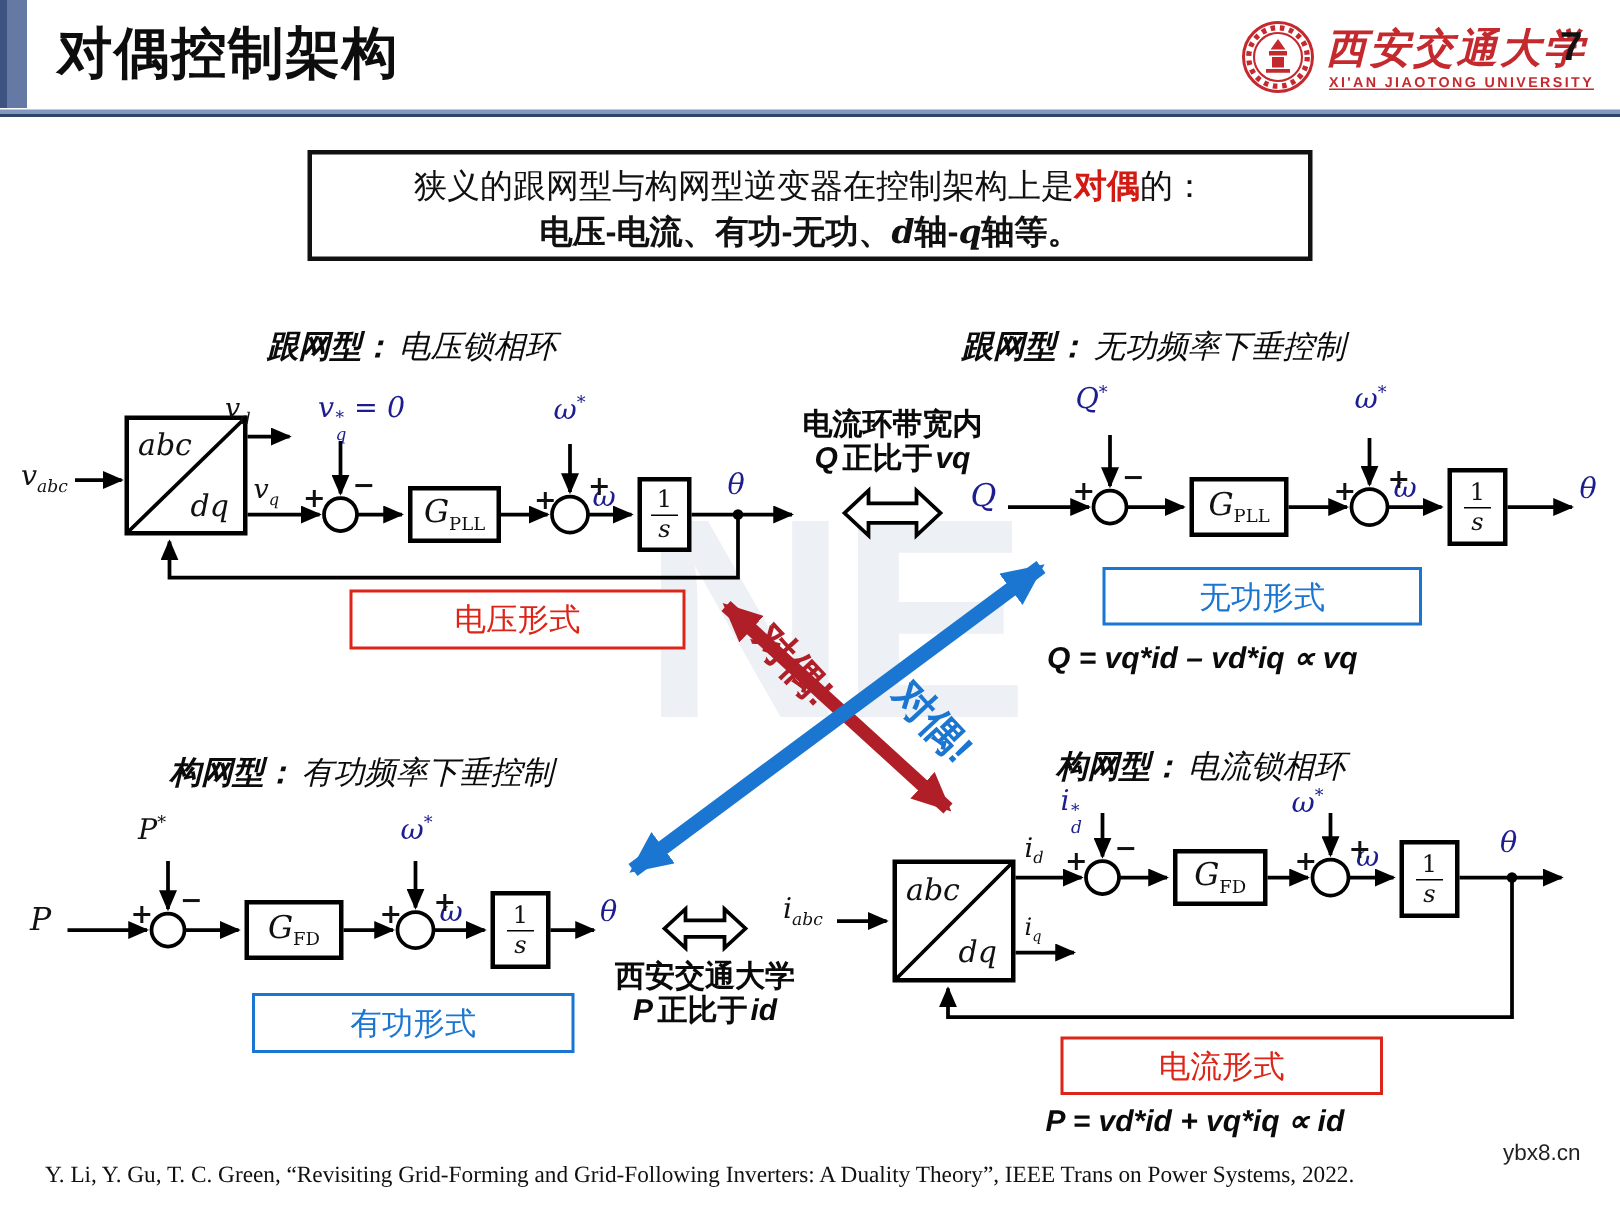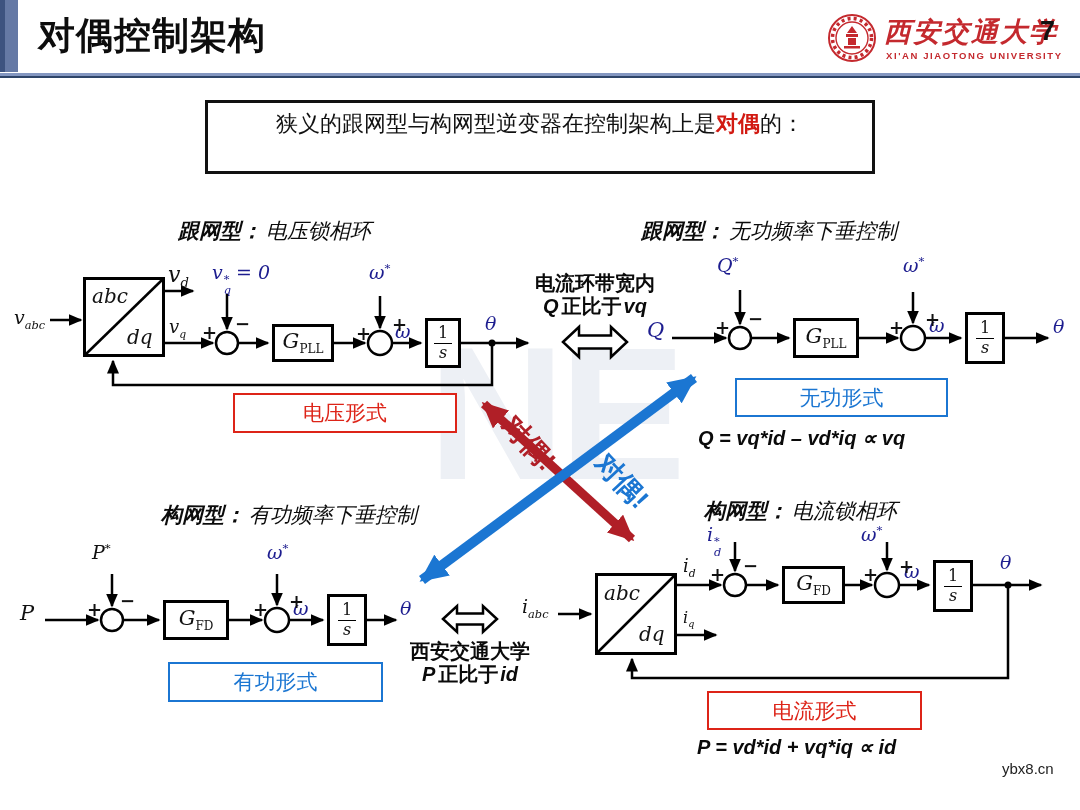--- a/index.html
+++ b/index.html
@@ -8,21 +8,21 @@
   
   .side-bar{position:absolute;left:0;top:0;width:18px;height:72px;
             background:linear-gradient(to right,#3d5380 0 5px,#6579a5 5px);z-index:5;}
   .page-title{position:absolute;left:38px;top:11px;font-size:37px;font-weight:800;
               letter-spacing:1px;color:#0d0d0d;z-index:5;white-space:nowrap;}
   .hdr-rule{position:absolute;left:0;top:73px;width:1080px;height:5px;
             background:linear-gradient(#8497c1 0 3px,#2e4468 3px 5px);z-index:5;}
   .univ-cn{position:absolute;left:884px;top:14px;font-size:27px;font-weight:700;font-style:italic;
            font-family:"DejaVu Serif",serif;color:#c4292e;z-index:5;white-space:nowrap;letter-spacing:2px;}
   .univ-en{position:absolute;left:886px;top:50px;font-size:9.5px;font-weight:700;color:#c4292e;
-           letter-spacing:1.6px;z-index:5;white-space:nowrap;}
+           letter-spacing:1.6px;z-index:5;white-space:nowrap;text-decoration:underline;}
   .page-num{position:absolute;left:1040px;top:16px;font-size:27px;font-weight:800;z-index:5;}
   .seal{position:absolute;left:826px;top:12px;z-index:5;}
   
   .statement{position:absolute;left:205px;top:100px;width:670px;height:74px;border:3px solid #111;
              box-sizing:border-box;z-index:3;text-align:center;line-height:31px;padding-top:5px;
              font-size:22px;background:#fff;}
   .statement .hl{color:#d21a12;font-weight:800;}
   .statement .l2{font-weight:800;}
   .statement .it{font-family:"DejaVu Serif",serif;font-style:italic;font-weight:800;}
   
@@ -80,25 +80,26 @@
     <circle cx="26" cy="26" r="19.5" fill="none" stroke="#c4292e" stroke-width="3.5" stroke-dasharray="3 3.2"></circle>
     <circle cx="26" cy="26" r="16" fill="none" stroke="#c4292e" stroke-width="1.4"></circle>
     <path d="M26 14 L21 21 L31 21 Z M20 22 h12 v3 h-12 Z M22 26 h8 v7 h-8 Z M18 34 h16 v2.5 h-16 Z" fill="#c4292e"></path>
   </svg>
   <div class="univ-cn">西安交通大学</div>
   <div class="univ-en">XI'AN JIAOTONG UNIVERSITY</div>
   <div class="page-num">7</div>
 
   <div class="statement">
     <div><span>狭义的跟网型与构网型逆变器在控制架构上是</span><span class="hl">对偶</span><span>的：</span></div>
+    <div class="l2"><span>电压-电流、有功-无功、</span><span class="it">d</span><span>轴-</span><span class="it">q</span><span>轴等。</span></div>
   </div>
 
   <div class="dtitle" style="left:178px;top:217px;"><span class="tb">跟网型：</span><span>电压锁相环</span></div>
   <div class="dtitle" style="left:641px;top:217px;"><span class="tb">跟网型：</span><span>无功频率下垂控制</span></div>
-  <div class="dtitle" style="left:113px;top:501px;margin-left:48px;"><span class="tb">构网型：</span><span>有功频率下垂控制</span></div>
+  <div class="dtitle" style="left:113px;top:501px;"><span class="tb">构网型：</span><span>有功频率下垂控制</span></div>
   <div class="dtitle" style="left:704px;top:497px;"><span class="tb">构网型：</span><span>电流锁相环</span></div>
 
   <div class="blk" style="left:83px;top:277px;width:82px;height:80px;"></div>
   <span class="abclbl" style="left:92px;top:286px;">abc</span>
   <span class="abclbl" style="left:127px;top:327px;">dq</span>
 
   <div class="blk" style="left:272px;top:324px;width:62px;height:38px;">
       <span class="glabel"><span>G</span><sub>PLL</sub></span>
     </div>
   <div class="blk" style="left:425px;top:318px;width:36px;height:50px;">
@@ -215,21 +216,21 @@
     <circle cx="887" cy="585" r="12" fill="#fff" stroke="#000" stroke-width="2.5"></circle>
 
     <polygon points="563,342 579,327 579,335.5 611,335.5 611,327 627,342 611,357 611,348.5 579,348.5 579,357" fill="#fff" stroke="#000" stroke-width="2.5"></polygon>
     <polygon points="443,619 457,606 457,613.5 483,613.5 483,606 497,619 483,632 483,624.5 457,624.5 457,632" fill="#fff" stroke="#000" stroke-width="2.5"></polygon>
 
     <line x1="484" y1="404" x2="632" y2="539" stroke="#b01f27" stroke-width="9" marker-start="url(#mr)" marker-end="url(#mr)"></line>
     <line x1="422" y1="580" x2="694" y2="378" stroke="#1b76d2" stroke-width="10" marker-start="url(#mb)" marker-end="url(#mb)"></line>
   </svg>
 
   <span class="lbl" style="left:14px;top:308px;"><span>v</span><sub>abc</sub></span>
-  <span class="lbl" style="left:168px;top:264px;font-size:22px;"><span>v</span><sub>d</sub></span>
+  <span class="lbl" style="left:150px;top:264px;font-size:18px;"><span>v</span><sub>d</sub></span>
   <span class="lbl" style="left:169px;top:318px;font-size:18px;"><span>v</span><sub>q</sub></span>
   <span class="lbl navy" style="left:212px;top:263px;"><span>v</span><span class="ss">
         <span>*</span>
         <span>q</span>
       </span><span class="gap">= 0</span></span>
   <span class="lbl navy" style="left:369px;top:263px;"><span>ω</span><sup>*</sup></span>
   <span class="lbl navy" style="left:395px;top:322px;">ω</span>
   <span class="lbl navy" style="left:485px;top:314px;">θ</span>
 
   <span class="lbl navy" style="left:647px;top:320px;font-size:21px;">Q</span>
@@ -285,15 +286,16 @@
   <span class="dual blue" style="left:590px;top:468px;">对偶!</span>
 
   <div class="fbox blue" style="left:735px;top:378px;width:213px;height:39px;">无功形式</div>
   <div class="fbox red" style="left:233px;top:393px;width:224px;height:40px;">电压形式</div>
   <div class="fbox blue" style="left:168px;top:662px;width:215px;height:40px;">有功形式</div>
   <div class="fbox red" style="left:707px;top:691px;width:215px;height:39px;">电流形式</div>
 
   <div class="formula" style="left:698px;top:426px;">Q = vq*id – vd*iq ∝ vq</div>
   <div class="formula" style="left:697px;top:735px;">P = vd*id + vq*iq ∝ id</div>
 
+  <div class="citation">Y. Li, Y. Gu, T. C. Green, “Revisiting Grid-Forming and Grid-Following Inverters: A Duality Theory”, IEEE Trans on Power Systems, 2022.</div>
   <div class="wm-corner">ybx8.cn</div>
 
 </div>
 
 </body></html>

